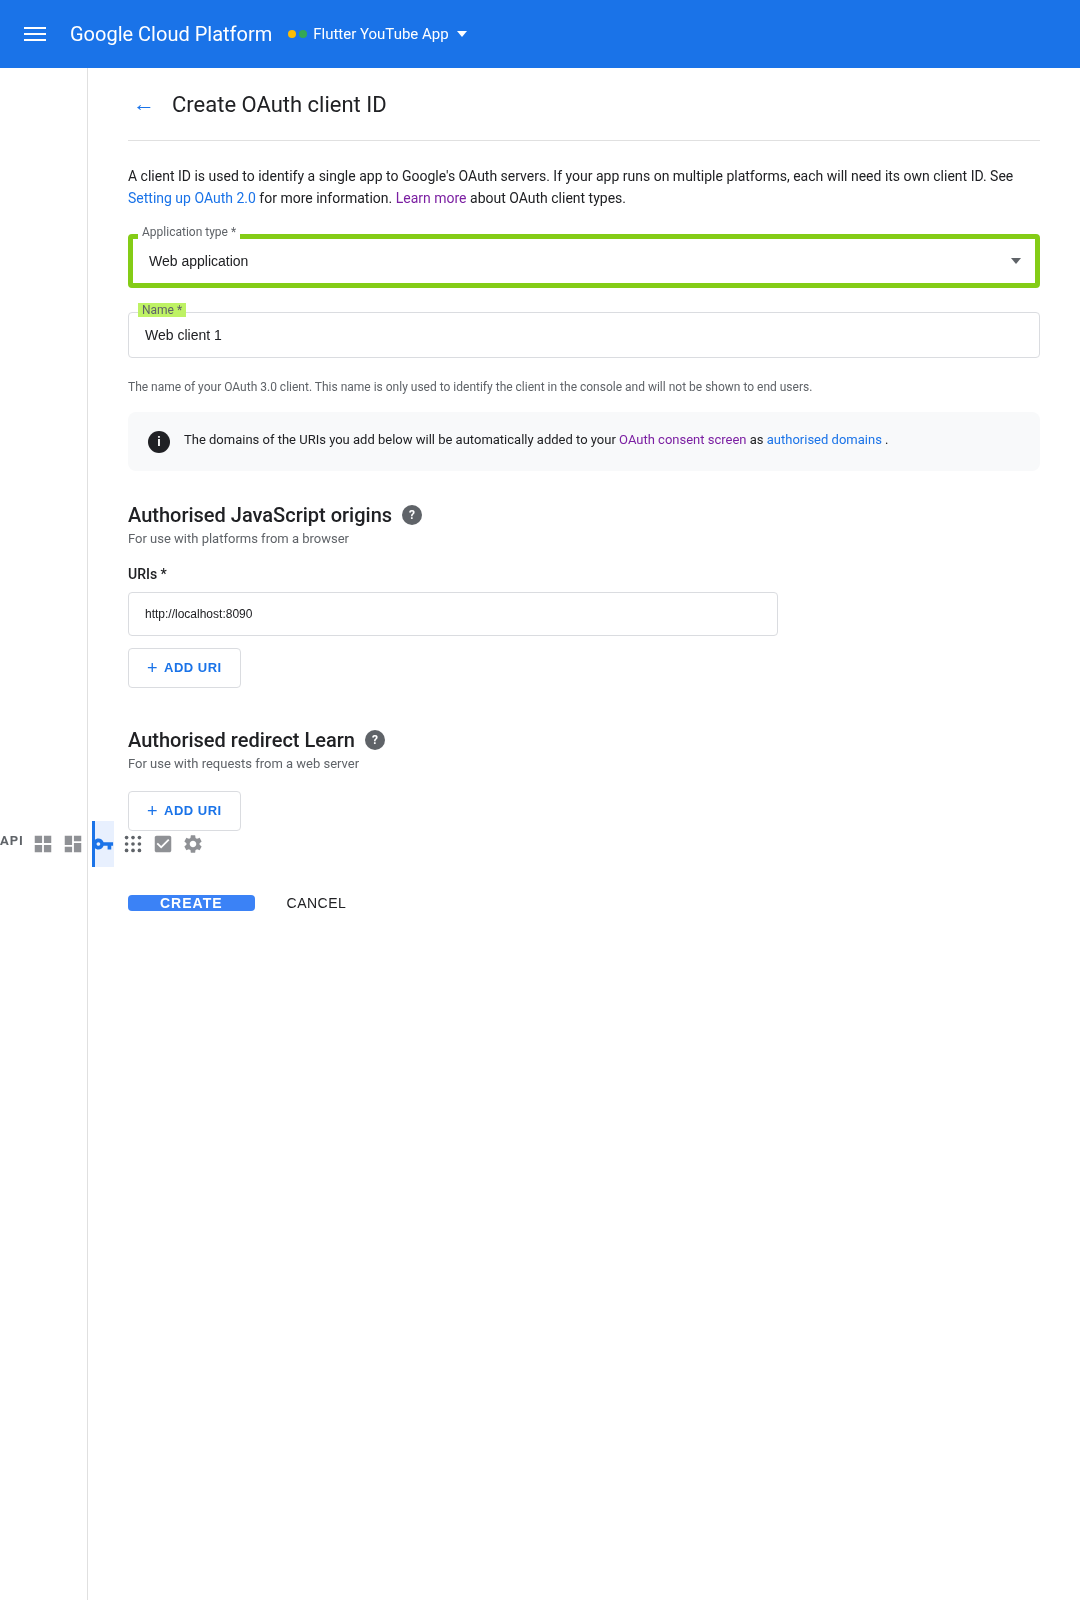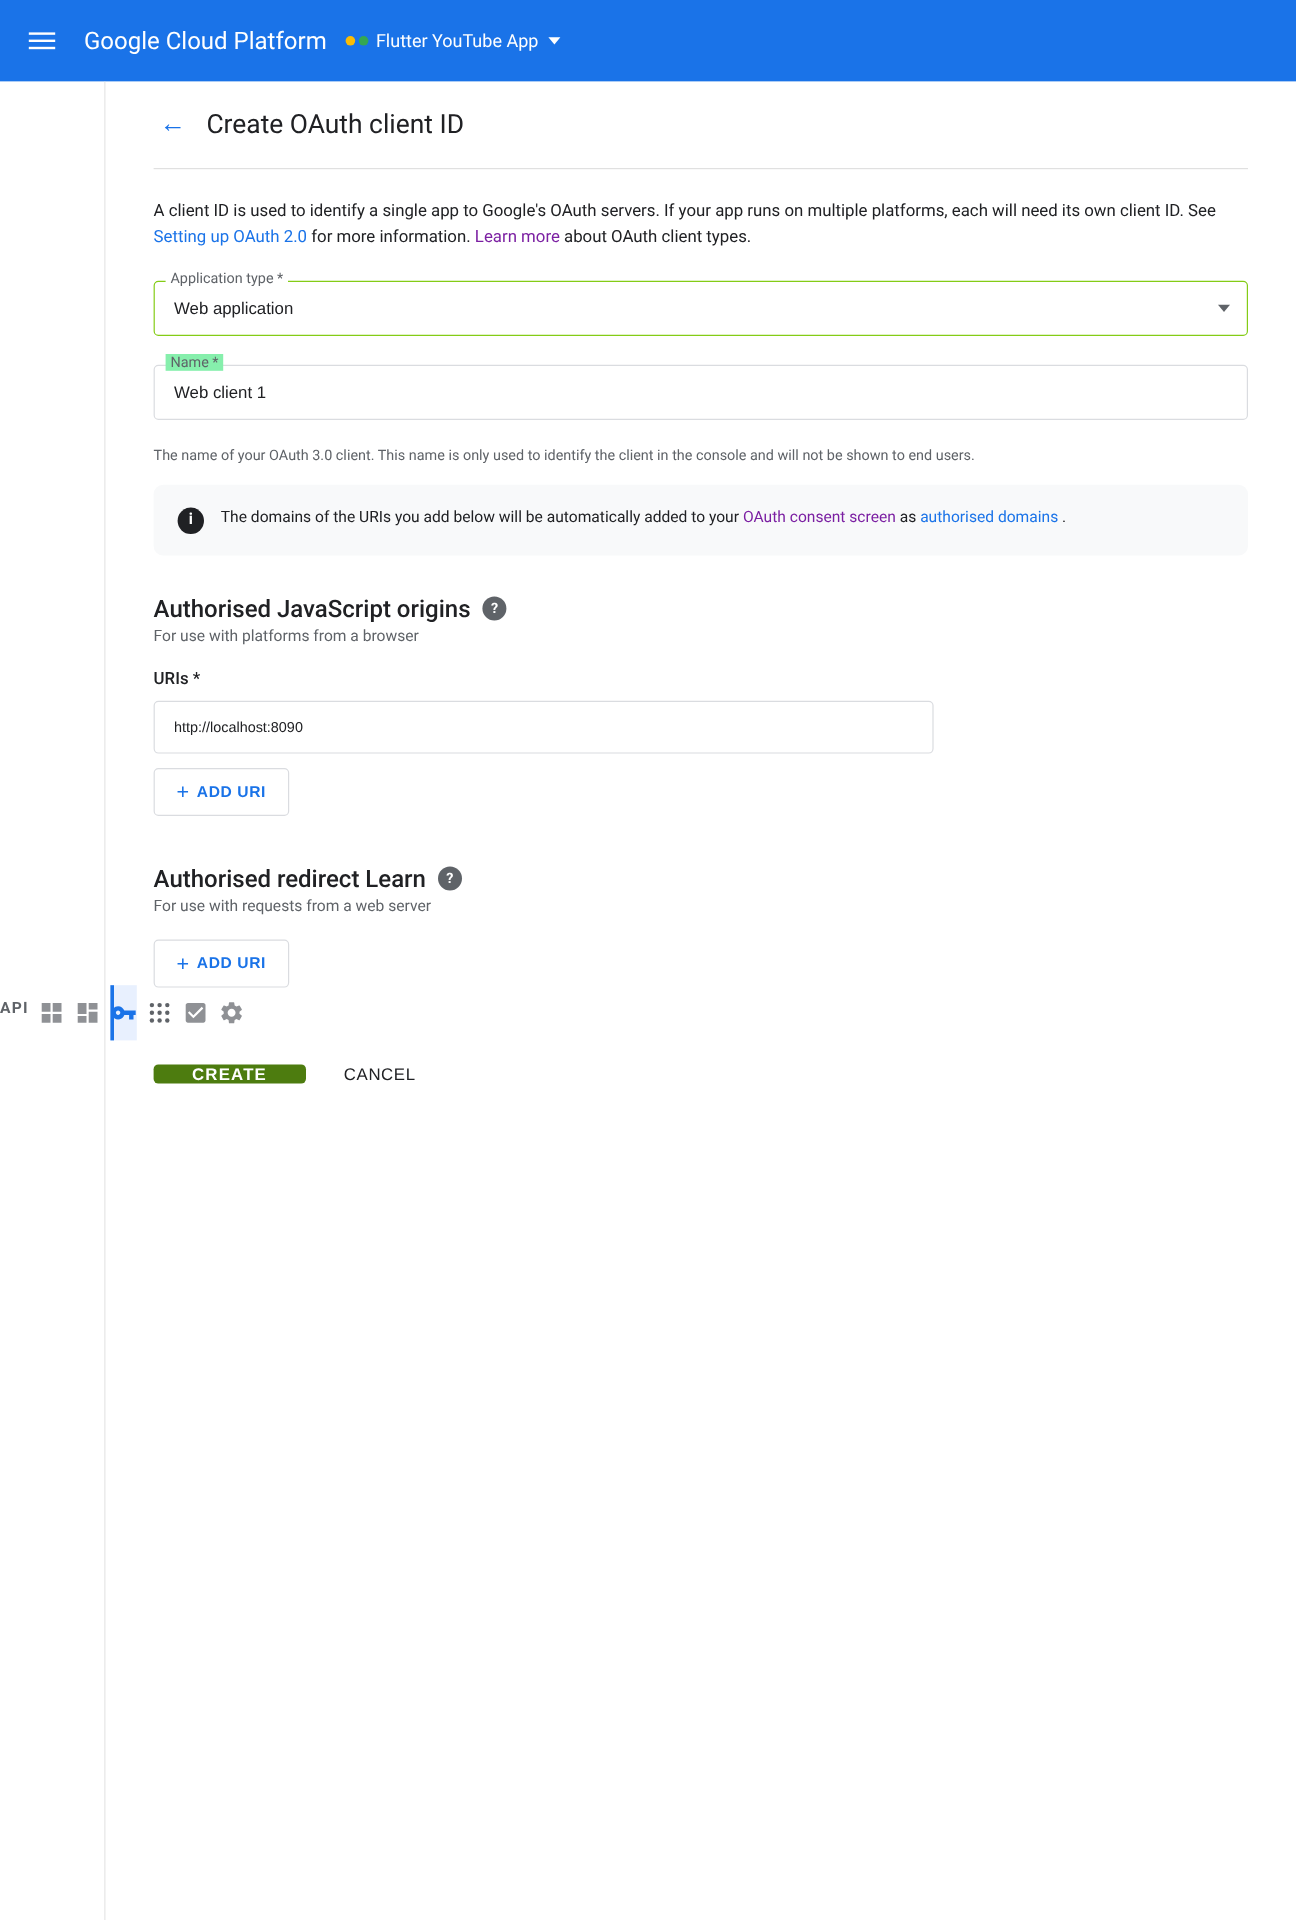--- a/index.html
+++ b/index.html
@@ -159,21 +159,21 @@
       line-height: 1.6;
       margin-bottom: 24px;
     }
     .description a {
       color: #1a73e8;
       text-decoration: none;
     }
     .description a.purple { color: #7b1fa2; }
     .select-wrapper {
       position: relative;
-      border: 1px solid #84cc16;
+      border: 5px solid #84cc16;
       border-radius: 4px;
       background: #fff;
       display: flex;
       align-items: center;
     }
     .select-wrapper select {
       width: 100%;
       appearance: none;
       border: none;
       background: transparent;
@@ -194,21 +194,21 @@
       border-top: 6px solid #5f6368;
     }
     .outlined-field {
       position: relative;
       margin-bottom: 20px;
     }
     .outlined-field label {
       position: absolute;
       top: -9px;
       left: 10px;
-      background: #86efac;
+      background: #bef264;
       padding: 0 4px;
       font-size: 12px;
       color: #5f6368;
       text-align: center;
     }
     .outlined-field input {
       width: 100%;
       border: 1px solid #dadce0;
       border-radius: 4px;
       padding: 14px 16px;
@@ -335,21 +335,21 @@
     }
 
     
     .action-bar {
       display: flex;
       gap: 16px;
       align-items: center;
       padding-top: 10px;
     }
     .btn-create {
-      background: #4d7c0f;
+      background: #3b82f6;
       color: #fff;
       border: none;
       border-radius: 4px;
       padding: 0 32px;
       font-size: 14px;
       font-weight: 700;
       letter-spacing: 1px;
       text-transform: uppercase;
       cursor: pointer;
     }

